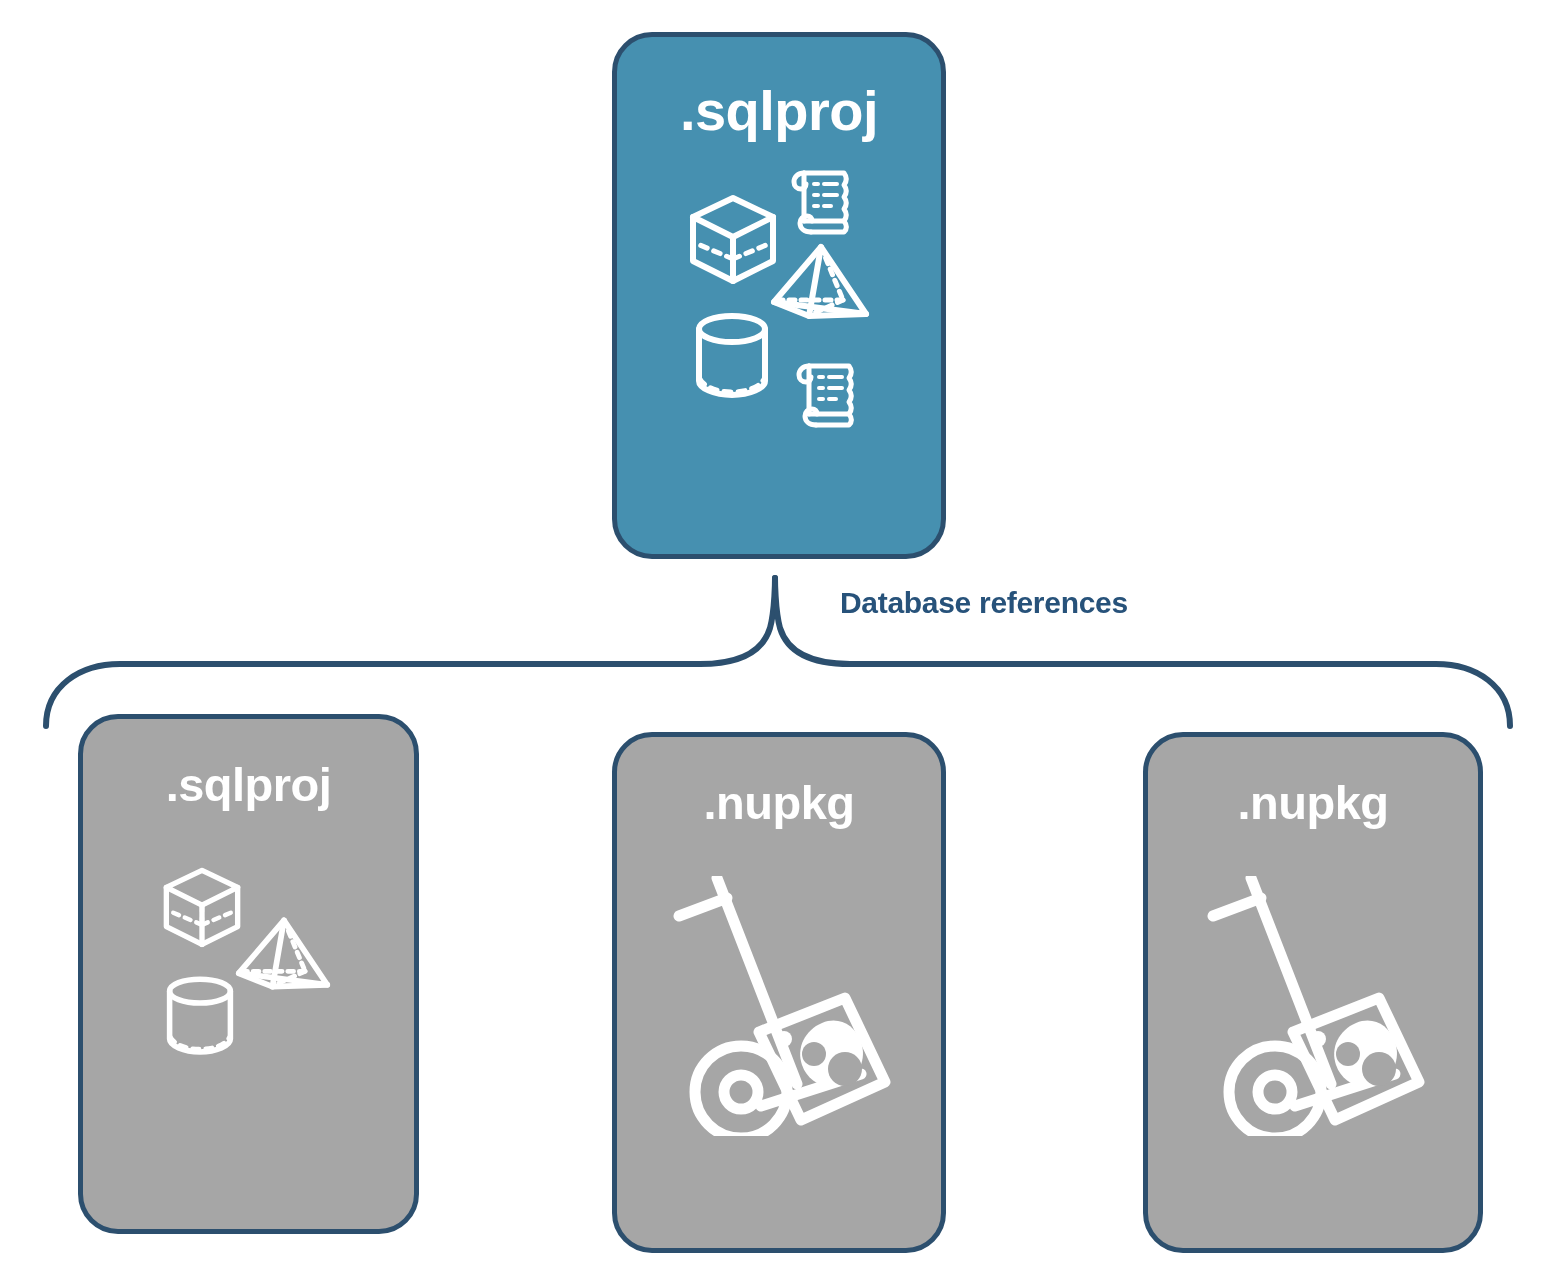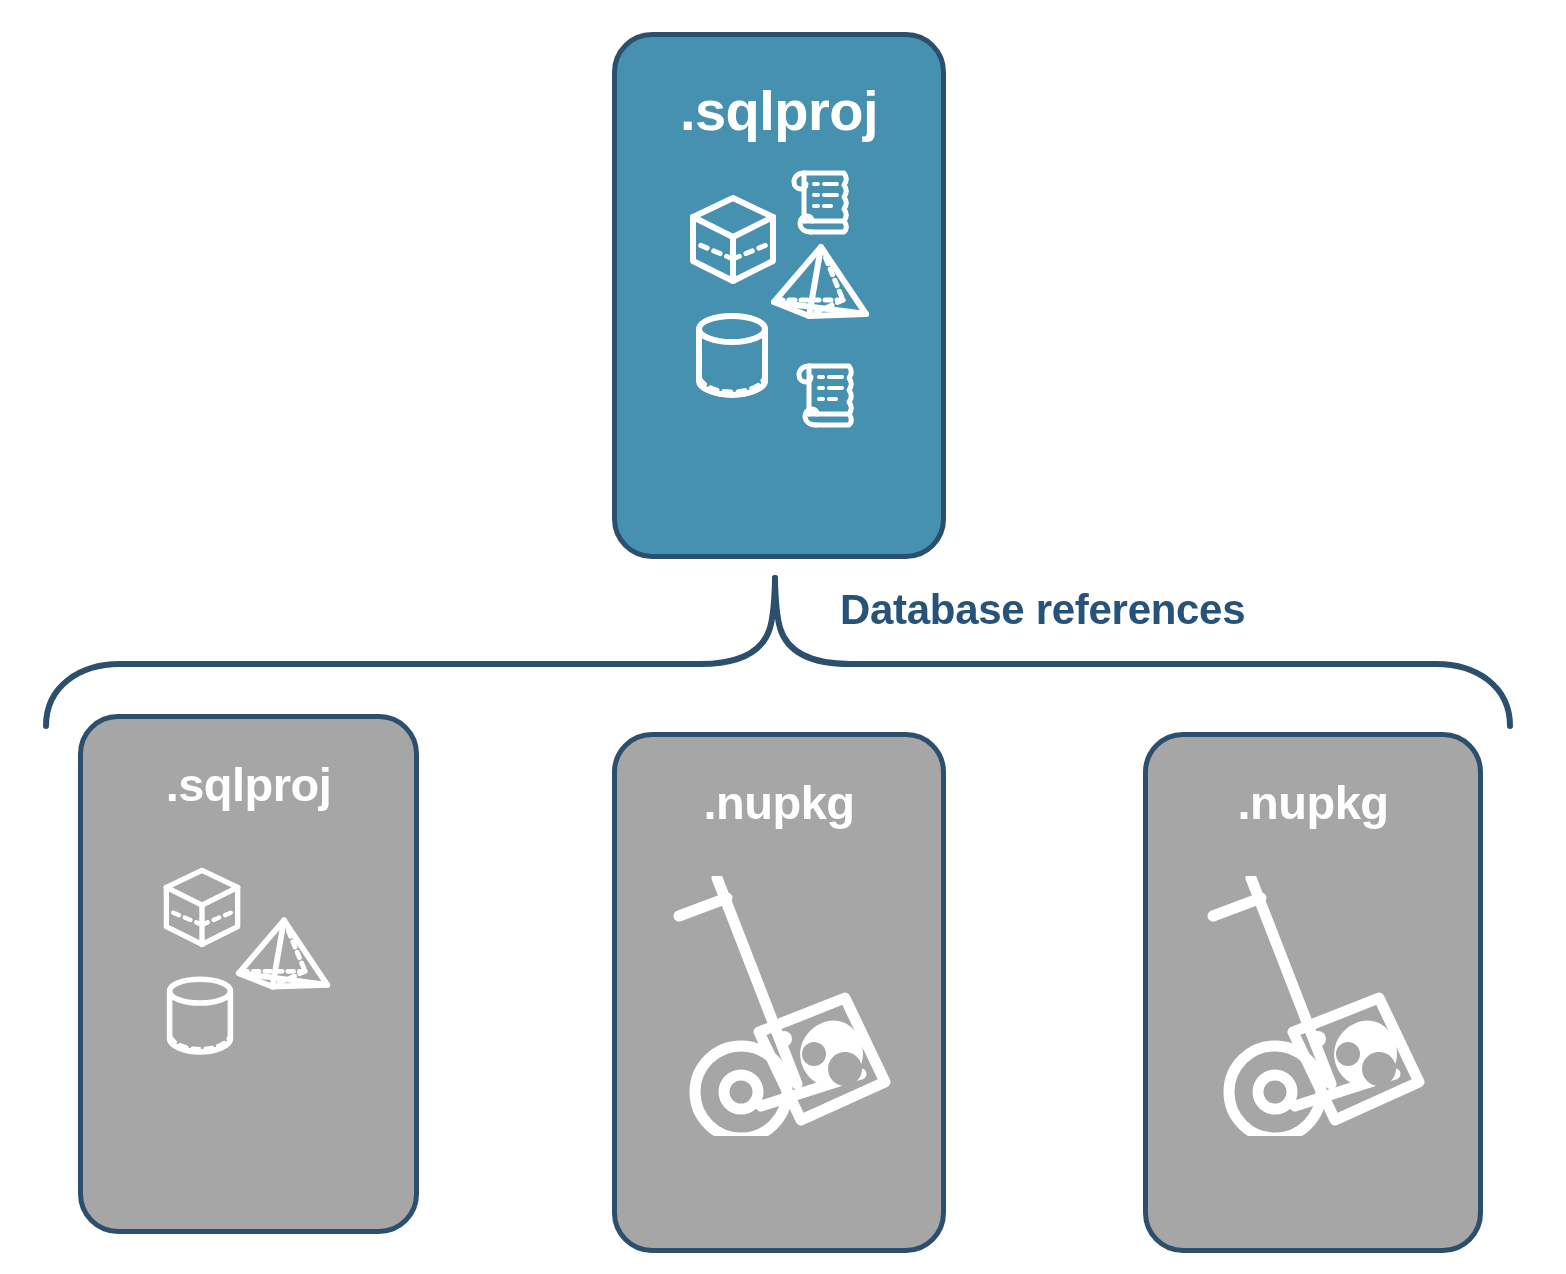--- a/index.html
+++ b/index.html
@@ -88,21 +88,21 @@
     margin-top: 30px;
   }
   #node-child-0 .icon-area { width: 220px; height: 240px; margin-top: 58px; }
 
   .icon-svg { position: absolute; display:block; }
 
   .edge-label {
     position: absolute;
     left: 840px;
     top: 586px;
-    font-size: 42px;
+    font-size: 30px;
     font-weight: bold;
     color: #27527a;
     white-space: nowrap;
     letter-spacing: -0.3px;
   }
 </style>
 </head>
 <body>
 
 <div id="diagram-root">

